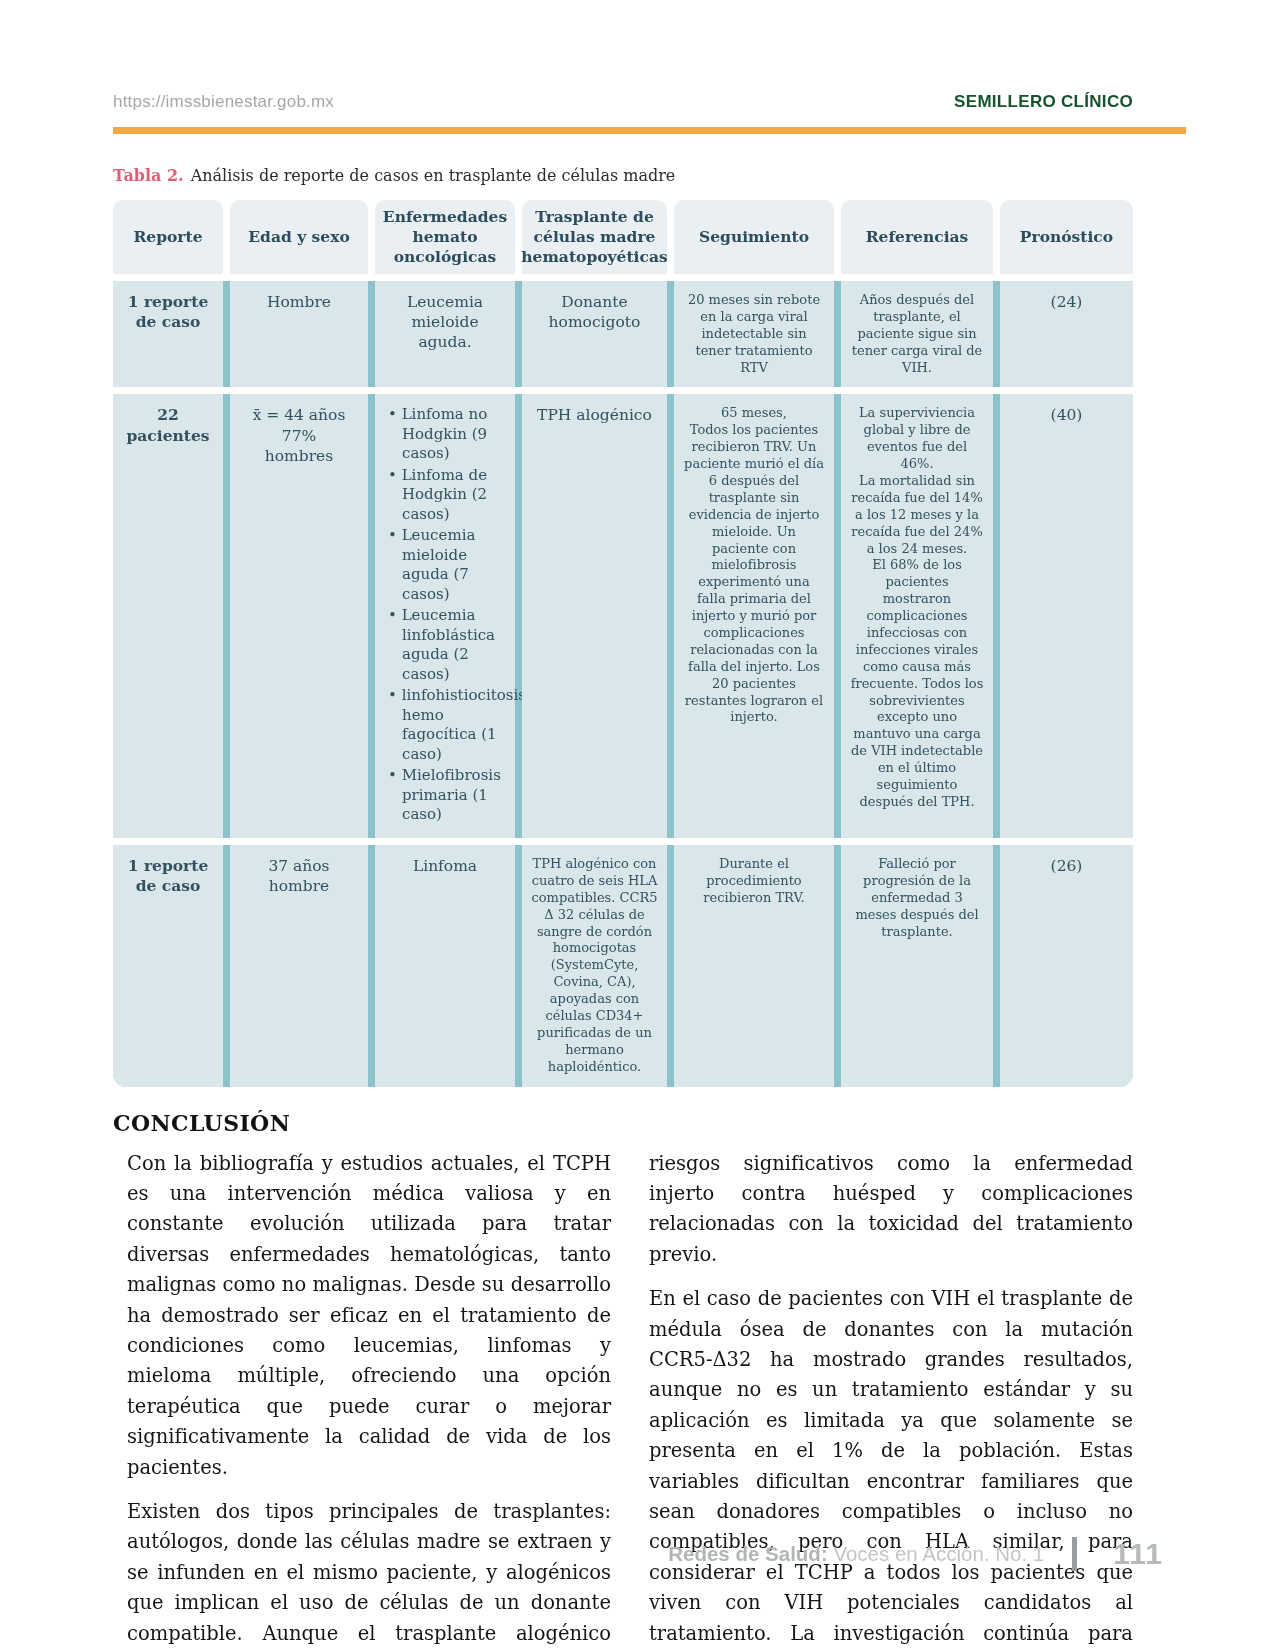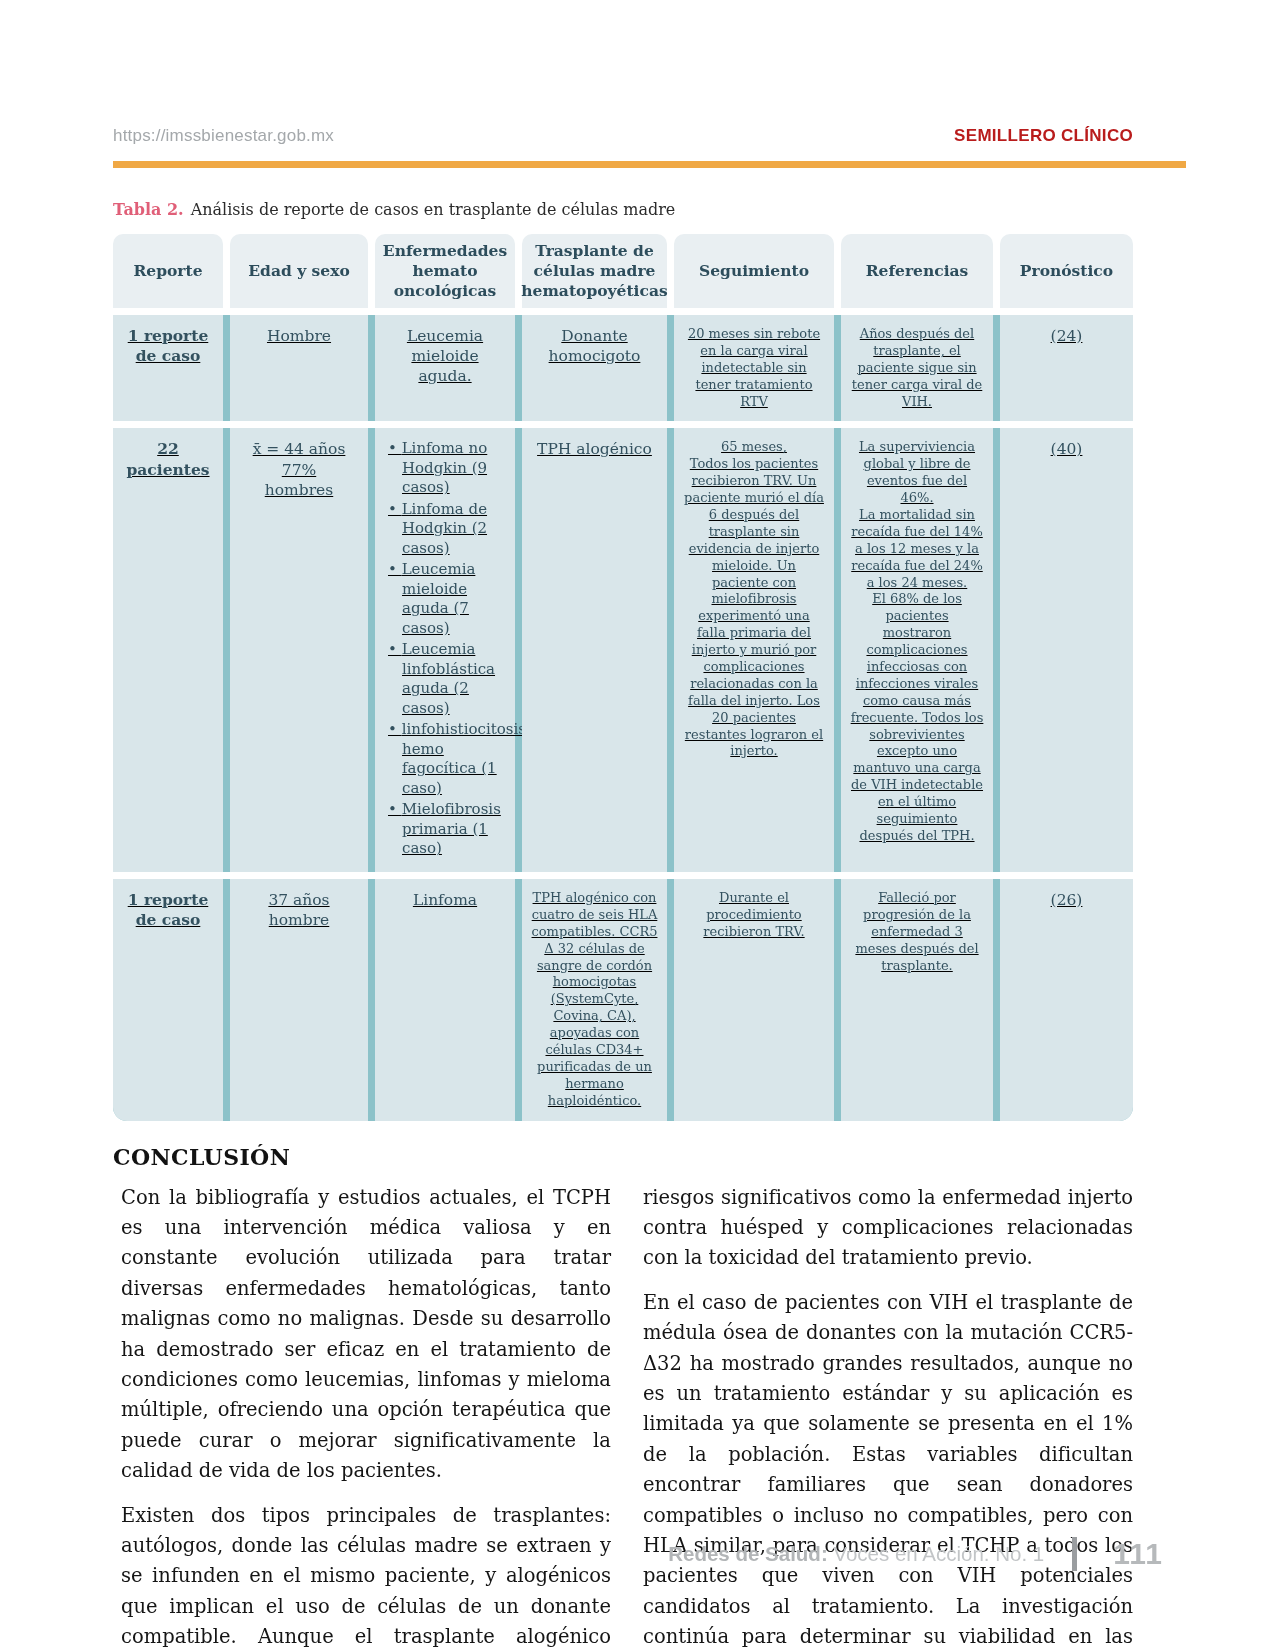--- a/index.html
+++ b/index.html
@@ -7,41 +7,41 @@
     position:relative; width:1275px; height:1650px; background:#ffffff;
     font-family:"DejaVu Serif", serif; overflow:hidden;
   }
   .content { margin-left:113px; width:1020px; }
 
   
   .topbar {
     padding-top:92px; display:flex; justify-content:space-between; align-items:baseline;
     font-family:"Liberation Sans", sans-serif;
   }
-  .topbar .url { color:#a4a8ab; font-size:17px; letter-spacing:.2px;margin-top:34px; }
-  .topbar .journal { color:#b91c1c; font-size:17px; font-weight:bold; letter-spacing:.3px; }
+  .topbar .url { color:#a4a8ab; font-size:17px; letter-spacing:.2px; }
+  .topbar .journal { color:#14532d; font-size:17px; font-weight:bold; letter-spacing:.3px; }
   .rule { margin-top:15px; width:1073px; height:7px; background:#f0a844; }
 
   
   .caption { margin:32px 0 0 0; font-size:16px; color:#2b2b2b; }
   .caption .lbl { color:#e05f78; font-weight:bold; margin-right:7px; }
 
   
   .tbl { margin-top:15px; width:1020px; }
   .trow, .thead {
     display:grid; grid-template-columns:110px 138px 140px 145px 160px 152px 133px;
     column-gap:7px;
   }
   .thead .hcell {
     background:#e9eff2; border-radius:10px 10px 0 0; min-height:74px;
     display:flex; align-items:center; justify-content:center; text-align:center;
     font-weight:bold; font-size:15.5px; line-height:1.28; color:#2d4d5c; padding:6px 10px;
     box-sizing:border-box;
   }
-  .trow { margin-top:7px; background:#8cc2c9;text-decoration:underline; }
+  .trow { margin-top:7px; background:#8cc2c9; }
   .trow.last { border-radius:0 0 14px 14px; overflow:hidden; }
   .cell {
     background:#d9e6ea; padding:11px 9px; box-sizing:border-box;
     font-size:15.5px; line-height:1.3; color:#33515f; text-align:center;
   }
   .cell.b { font-weight:bold; }
   .cell.small { font-size:13px; line-height:1.3; }
   .cell.pre { white-space:pre-line; }
   .r1 .cell { min-height:86px; }
   .r2 .cell { min-height:344px; }
@@ -50,21 +50,21 @@
   ul.blist li { padding-left:14px; text-indent:-14px; margin:0 0 2px 0; line-height:1.3; }
   ul.blist li::before { content:"\2022\00a0"; }
 
   
   .conclusion { margin-top:23px; }
   .conclusion h2 {
     margin:0 0 13px 0; font-size:22px; color:#121212; letter-spacing:.4px; font-weight:bold;
   }
   .cols { display:flex; column-gap:24px; }
   .col { width:498px; text-align:justify; font-size:19.5px; line-height:1.56; color:#151515; }
-  .col p { margin:0 0 14px 8px; }
+  .col p { margin:0 0 14px 14px; }
 
   
   .pfooter {
     position:absolute; left:113px; top:1537px; width:1050px;
     display:flex; align-items:center; justify-content:flex-end;
     font-family:"Liberation Sans", sans-serif;
   }
   .f-title { font-size:20.5px; color:#c2c5c7; }
   .f-title .fb { font-weight:bold; color:#b2b5b7;margin-left:40px; }
   .f-bar { width:5px; height:34px; background:#9a9da0; margin:0 36px 0 28px; }

